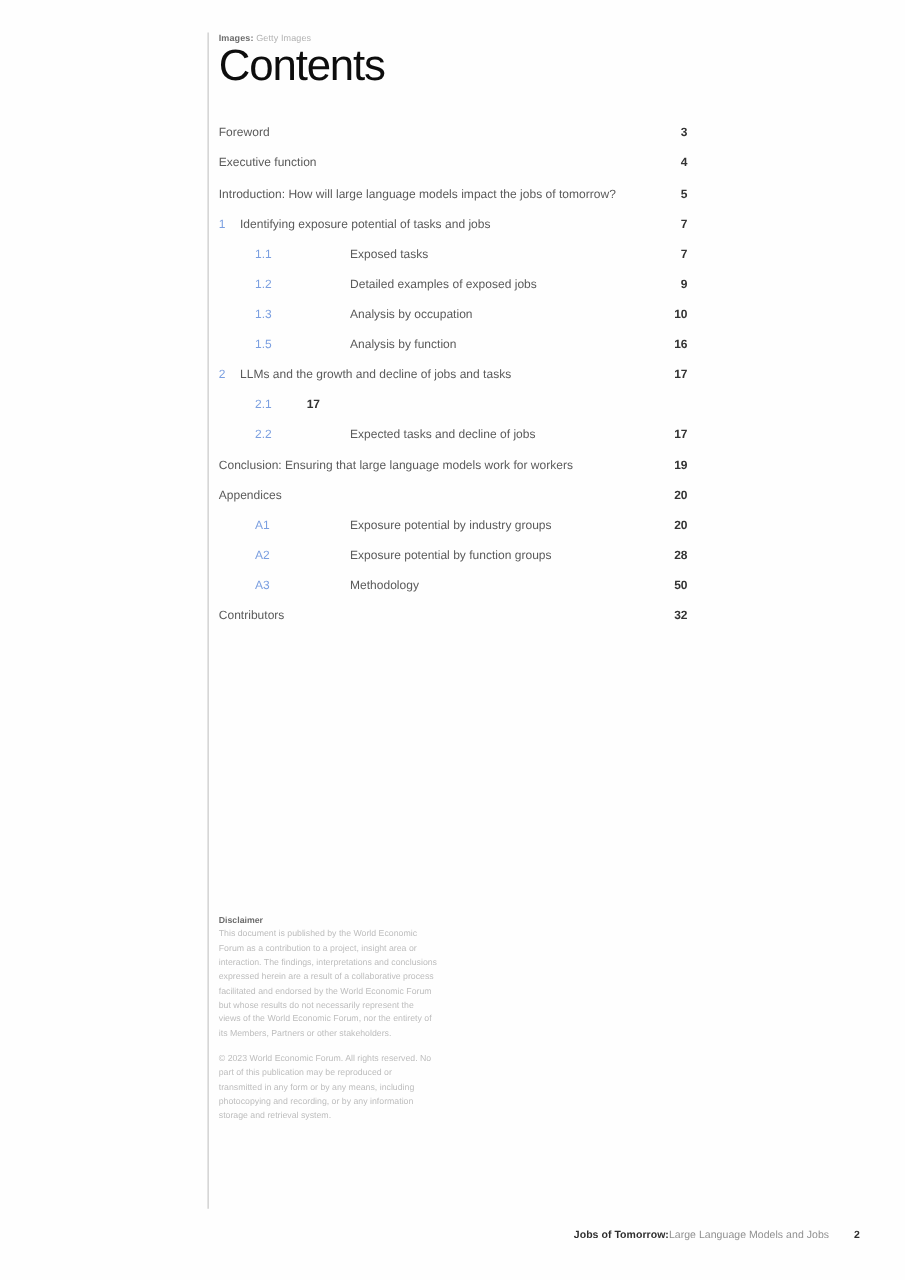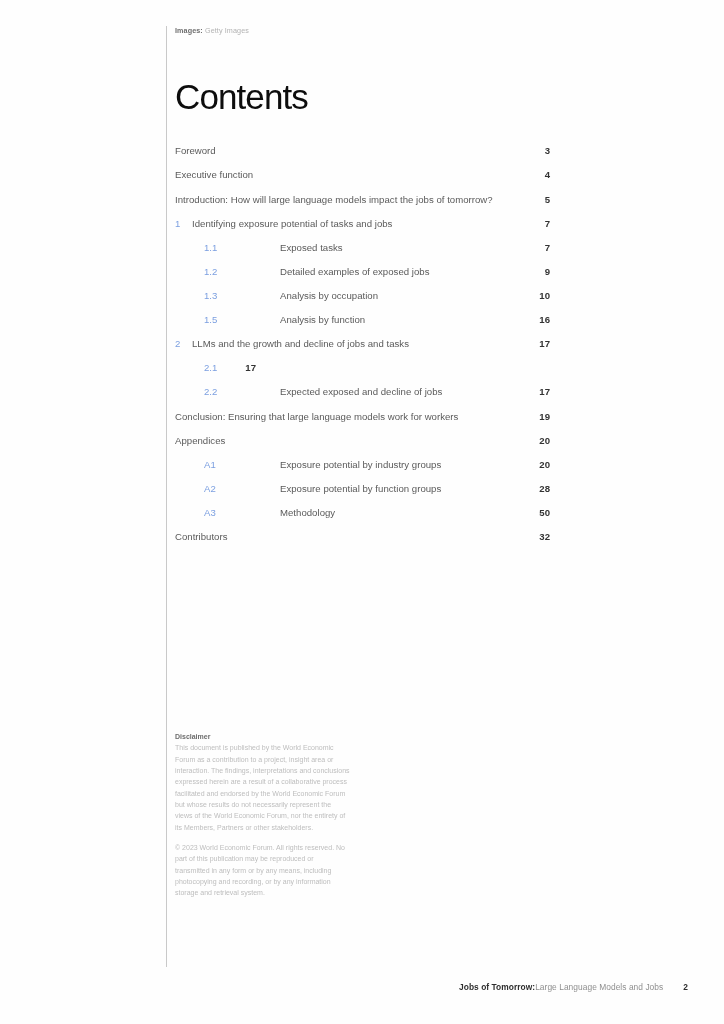--- a/index.html
+++ b/index.html
@@ -43,21 +43,20 @@
     color: #b2b2b2;
     letter-spacing: 0.1px;
     line-height: 1.3;
   }
   .credit b {
     color: #6d6d6d;
     font-weight: 700;
   }
 
   .title {
-    margin-top: 44px;
     font-size: 35px;
     line-height: 1;
     letter-spacing: -0.9px;
     color: #0d0d0d;
     font-weight: 400;
   }
 
   
   .toc {
     margin-top: 30px;
@@ -205,21 +204,21 @@
           <span class="toc-num">2</span>
           <span class="toc-label">LLMs and the growth and decline of jobs and tasks</span>
           <span class="toc-page">17</span>
         </div>
         <div class="toc-row lvl2">
           <span class="toc-num">2.1</span>
           <span class="toc-page">17</span>
         </div>
         <div class="toc-row lvl2">
           <span class="toc-num">2.2</span>
-          <span class="toc-label">Expected exposed and decline of jobs</span>
+          <span class="toc-label">Expected tasks and decline of jobs</span>
           <span class="toc-page">17</span>
         </div>
         <div class="toc-row lvl0">
           <span class="toc-label">Conclusion: Ensuring that large language models work for workers</span>
           <span class="toc-page">19</span>
         </div>
         <div class="toc-row lvl0">
           <span class="toc-label">Appendices</span>
           <span class="toc-page">20</span>
         </div>

